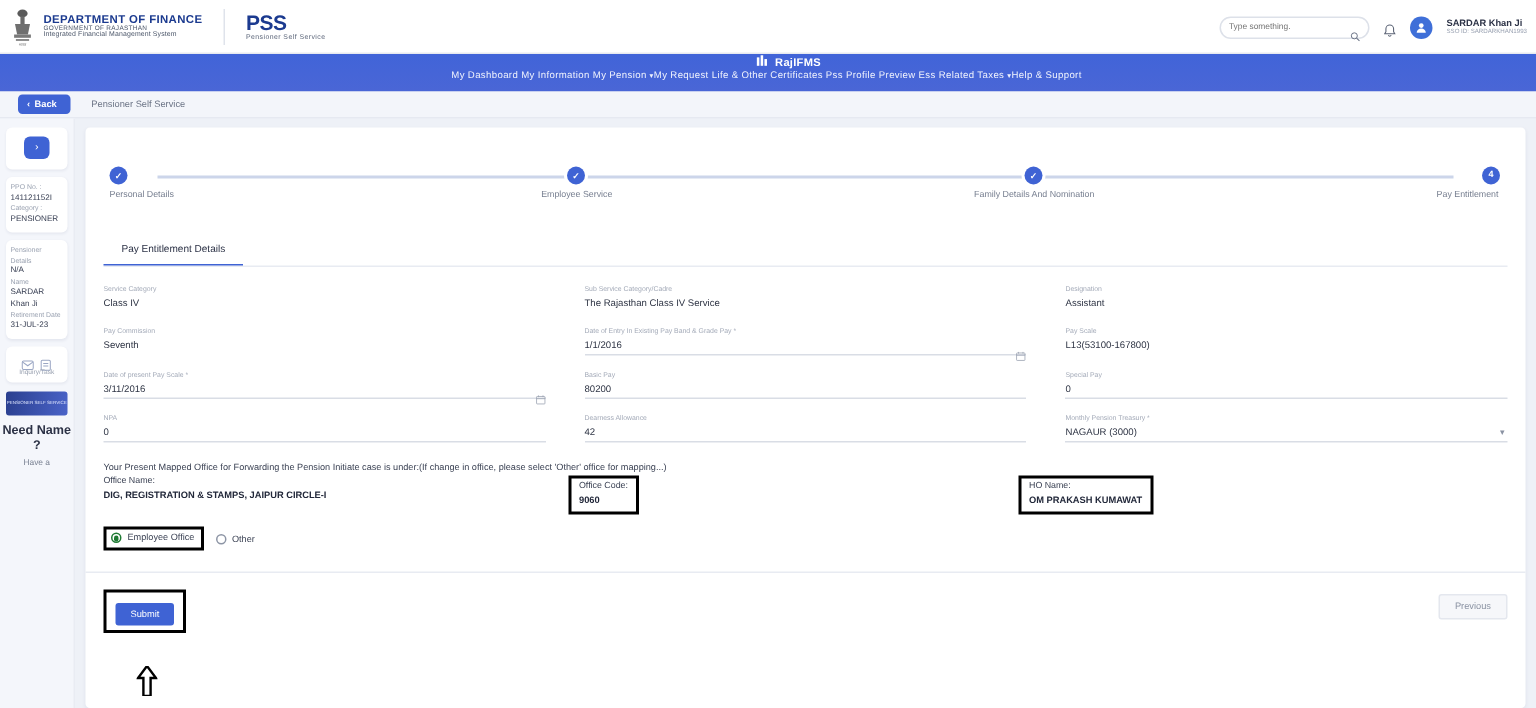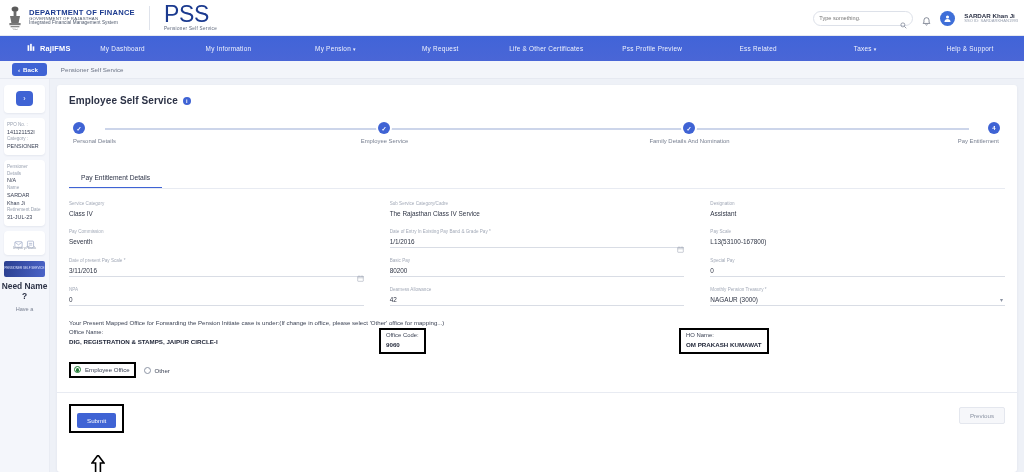--- a/index.html
+++ b/index.html
@@ -23,21 +23,21 @@
     display: flex; flex-direction: column; align-items: center;
     justify-content: center;
   }
   .emblem svg { display: block; }
   .dept-block { margin-left: 6px; line-height: 1.08; }
   .dept-title { font-size: 7.6px; font-weight: bold; color: #1b3a8f; letter-spacing: .25px; }
   .dept-sub1 { font-size: 4.3px; color: #4a5568; letter-spacing: .2px; }
   .dept-sub2 { font-size: 4.6px; color: #4a5568; letter-spacing: .1px; }
   .hdr-divider { width: 1px; height: 24px; background: #dfe3eb; margin: 0 14px; }
   .pss-block { line-height: 1; }
-  .pss-title { font-size: 23px; font-weight: normal; color: #1b3a8f; letter-spacing: -0.3px; }
+  .pss-title { font-size: 14px; font-weight: bold; color: #1b3a8f; letter-spacing: -0.3px; }
   .pss-sub { font-size: 4.6px; color: #5a6478; letter-spacing: .3px; margin-top: 1px; }
 
   .hdr-right {
     position: absolute; right: 6px; top: 0; height: 36px;
     display: flex; align-items: center; gap: 9px;
   }
   .search-wrap {
     width: 100px; height: 15px; border: 1px solid #dde1e9; border-radius: 8px;
     display: flex; align-items: center; padding: 0 5px; background: #fff;
   }
@@ -51,21 +51,21 @@
     width: 15px; height: 15px; border-radius: 50%; background: #3f6fd8;
     display: flex; align-items: center; justify-content: center;
   }
   .user-txt { line-height: 1.2; }
   .user-name { font-size: 6.2px; font-weight: bold; color: #2c3246; }
   .user-sso { font-size: 4.1px; color: #98a0b0; }
 
   
   .navbar {
     height: 25px; background: linear-gradient(180deg,#4164d8 0%, #4a66d6 100%);
-    display: flex; align-items: center; color: #fff;
+    display: flex; align-items: center; color: #fff; flex-direction: column;
   }
   .nav-brand {
     display: flex; align-items: center; gap: 4px;
     margin-left: 27px; font-size: 7.4px; font-weight: bold; letter-spacing: .2px;
   }
   .nav-items { display: flex; flex: 1; }
   .nav-item {
     flex: 1; text-align: center; font-size: 6.4px; letter-spacing: .25px;
     color: #f0f3fd; white-space: nowrap; cursor: pointer;
   }
@@ -361,24 +361,20 @@
       <div class="help-banner">
         <span>PENSIONER SELF SERVICE</span>
       </div>
       <div class="need-help">Need Name ?</div>
       <div class="have-a">Have a</div>
     </div>
 
     <div class="main">
       <div class="card">
 
-        <div class="page-title-row">
-          <div class="page-title">Employee Self Service</div>
-          <div class="info-dot">i</div>
-        </div>
 
         <div class="stepper">
           <div class="step-line"></div>
           <div class="steps">
             <div class="step">
               <div class="step-dot">✓</div>
               <div class="step-lbl">Personal Details</div>
             </div>
             <div class="step">
               <div class="step-dot">✓</div>

